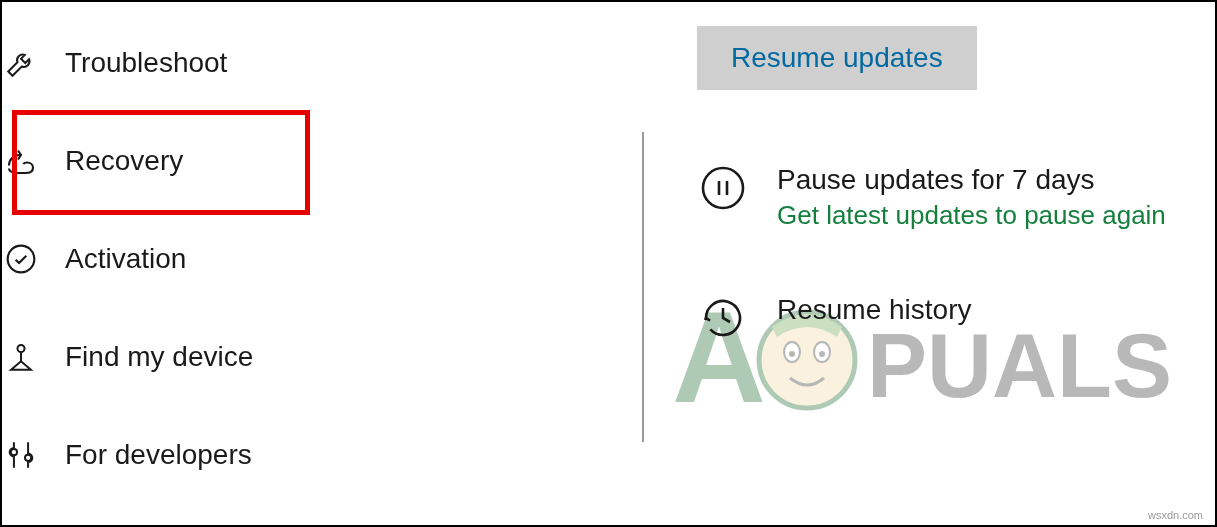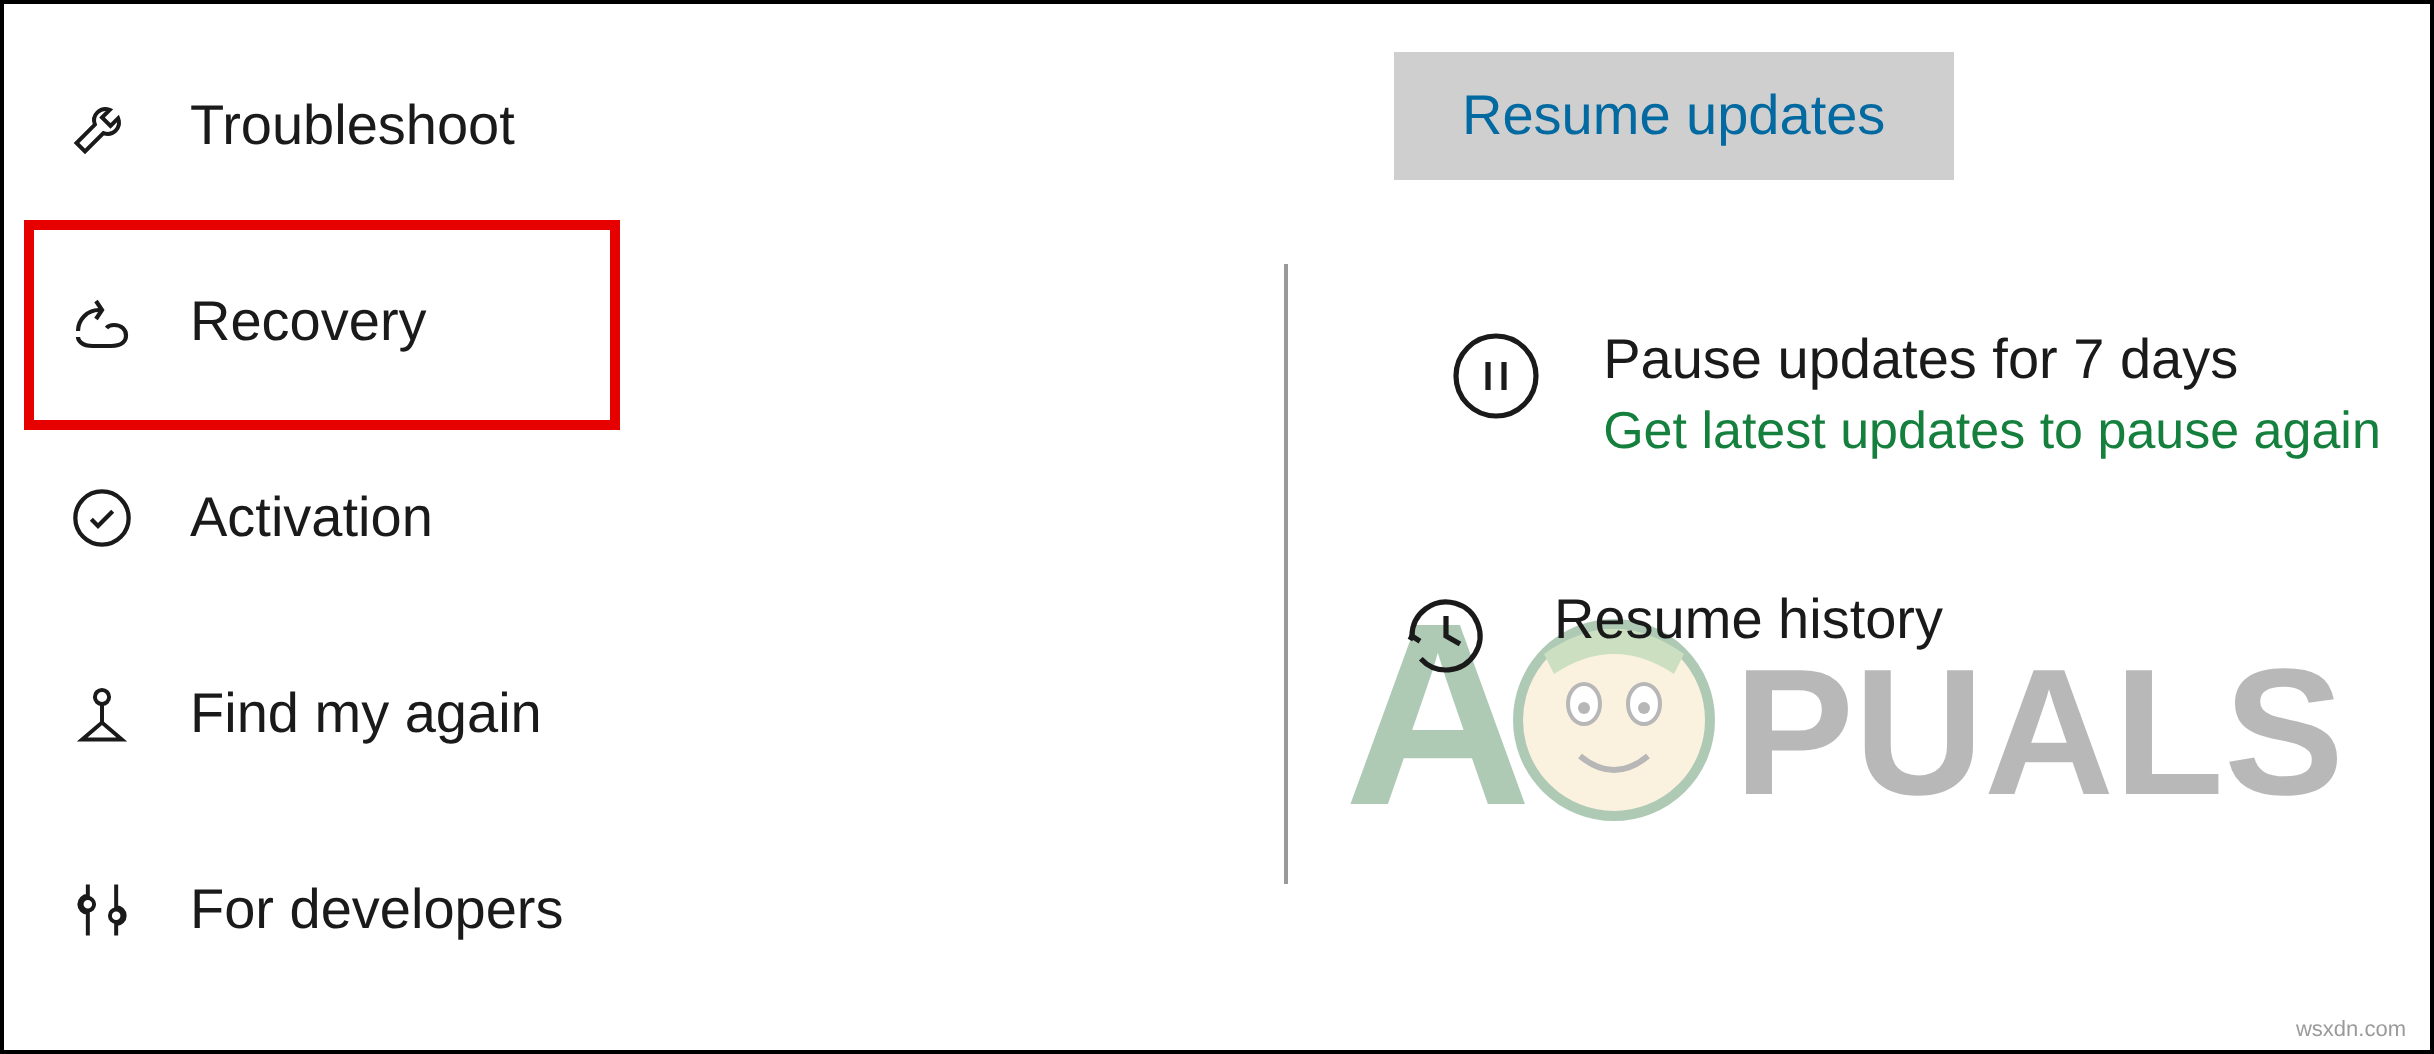--- a/index.html
+++ b/index.html
@@ -16,21 +16,20 @@
     .sidebar {
       width: 640px;
       height: 100%;
       padding-top: 12px;
       position: relative;
     }
     .sidebar-item {
       display: flex;
       align-items: center;
       height: 98px;
-      padding-left: 30px;
       cursor: pointer;
     }
     .sidebar-item .icon-wrap {
       width: 38px;
       height: 38px;
       display: flex;
       align-items: center;
       justify-content: center;
       color: #1a1a1a;
     }
@@ -70,21 +69,21 @@
       color: #0369a1;
       padding: 16px 34px;
       cursor: pointer;
       font-family: inherit;
     }
     .option-row {
       display: flex;
       align-items: flex-start;
       margin-top: 60px;
     }
-    .option-row.first { margin-top: 72px; justify-content: center; }
+    .option-row.first { margin-top: 72px; }
     .option-icon {
       width: 52px;
       height: 52px;
       display: flex;
       align-items: center;
       justify-content: center;
       color: #1a1a1a;
       flex-shrink: 0;
     }
     .option-text {
@@ -167,21 +166,21 @@
   </div>
 
   <div class="sidebar-item">
     <span class="icon-wrap">
       <svg width="34" height="34" viewBox="0 0 24 24" fill="none" stroke="currentColor" stroke-width="1.4">
         <circle cx="12" cy="6" r="2.5"></circle>
         <path d="M12 8.5V15"></path>
         <path d="M5 21l7-6 7 6H5z"></path>
       </svg>
     </span>
-    <span class="label">Find my again</span>
+    <span class="label">Find my device</span>
   </div>
 
   <div class="sidebar-item">
     <span class="icon-wrap">
       <svg width="34" height="34" viewBox="0 0 24 24" fill="none" stroke="currentColor" stroke-width="1.4">
         <path d="M7 3v4a3 3 0 0 0 0 6v8"></path>
         <path d="M17 21v-4a3 3 0 0 0 0-6V3"></path>
         <circle cx="7" cy="10" r="2.2"></circle>
         <circle cx="17" cy="14" r="2.2"></circle>
       </svg>

